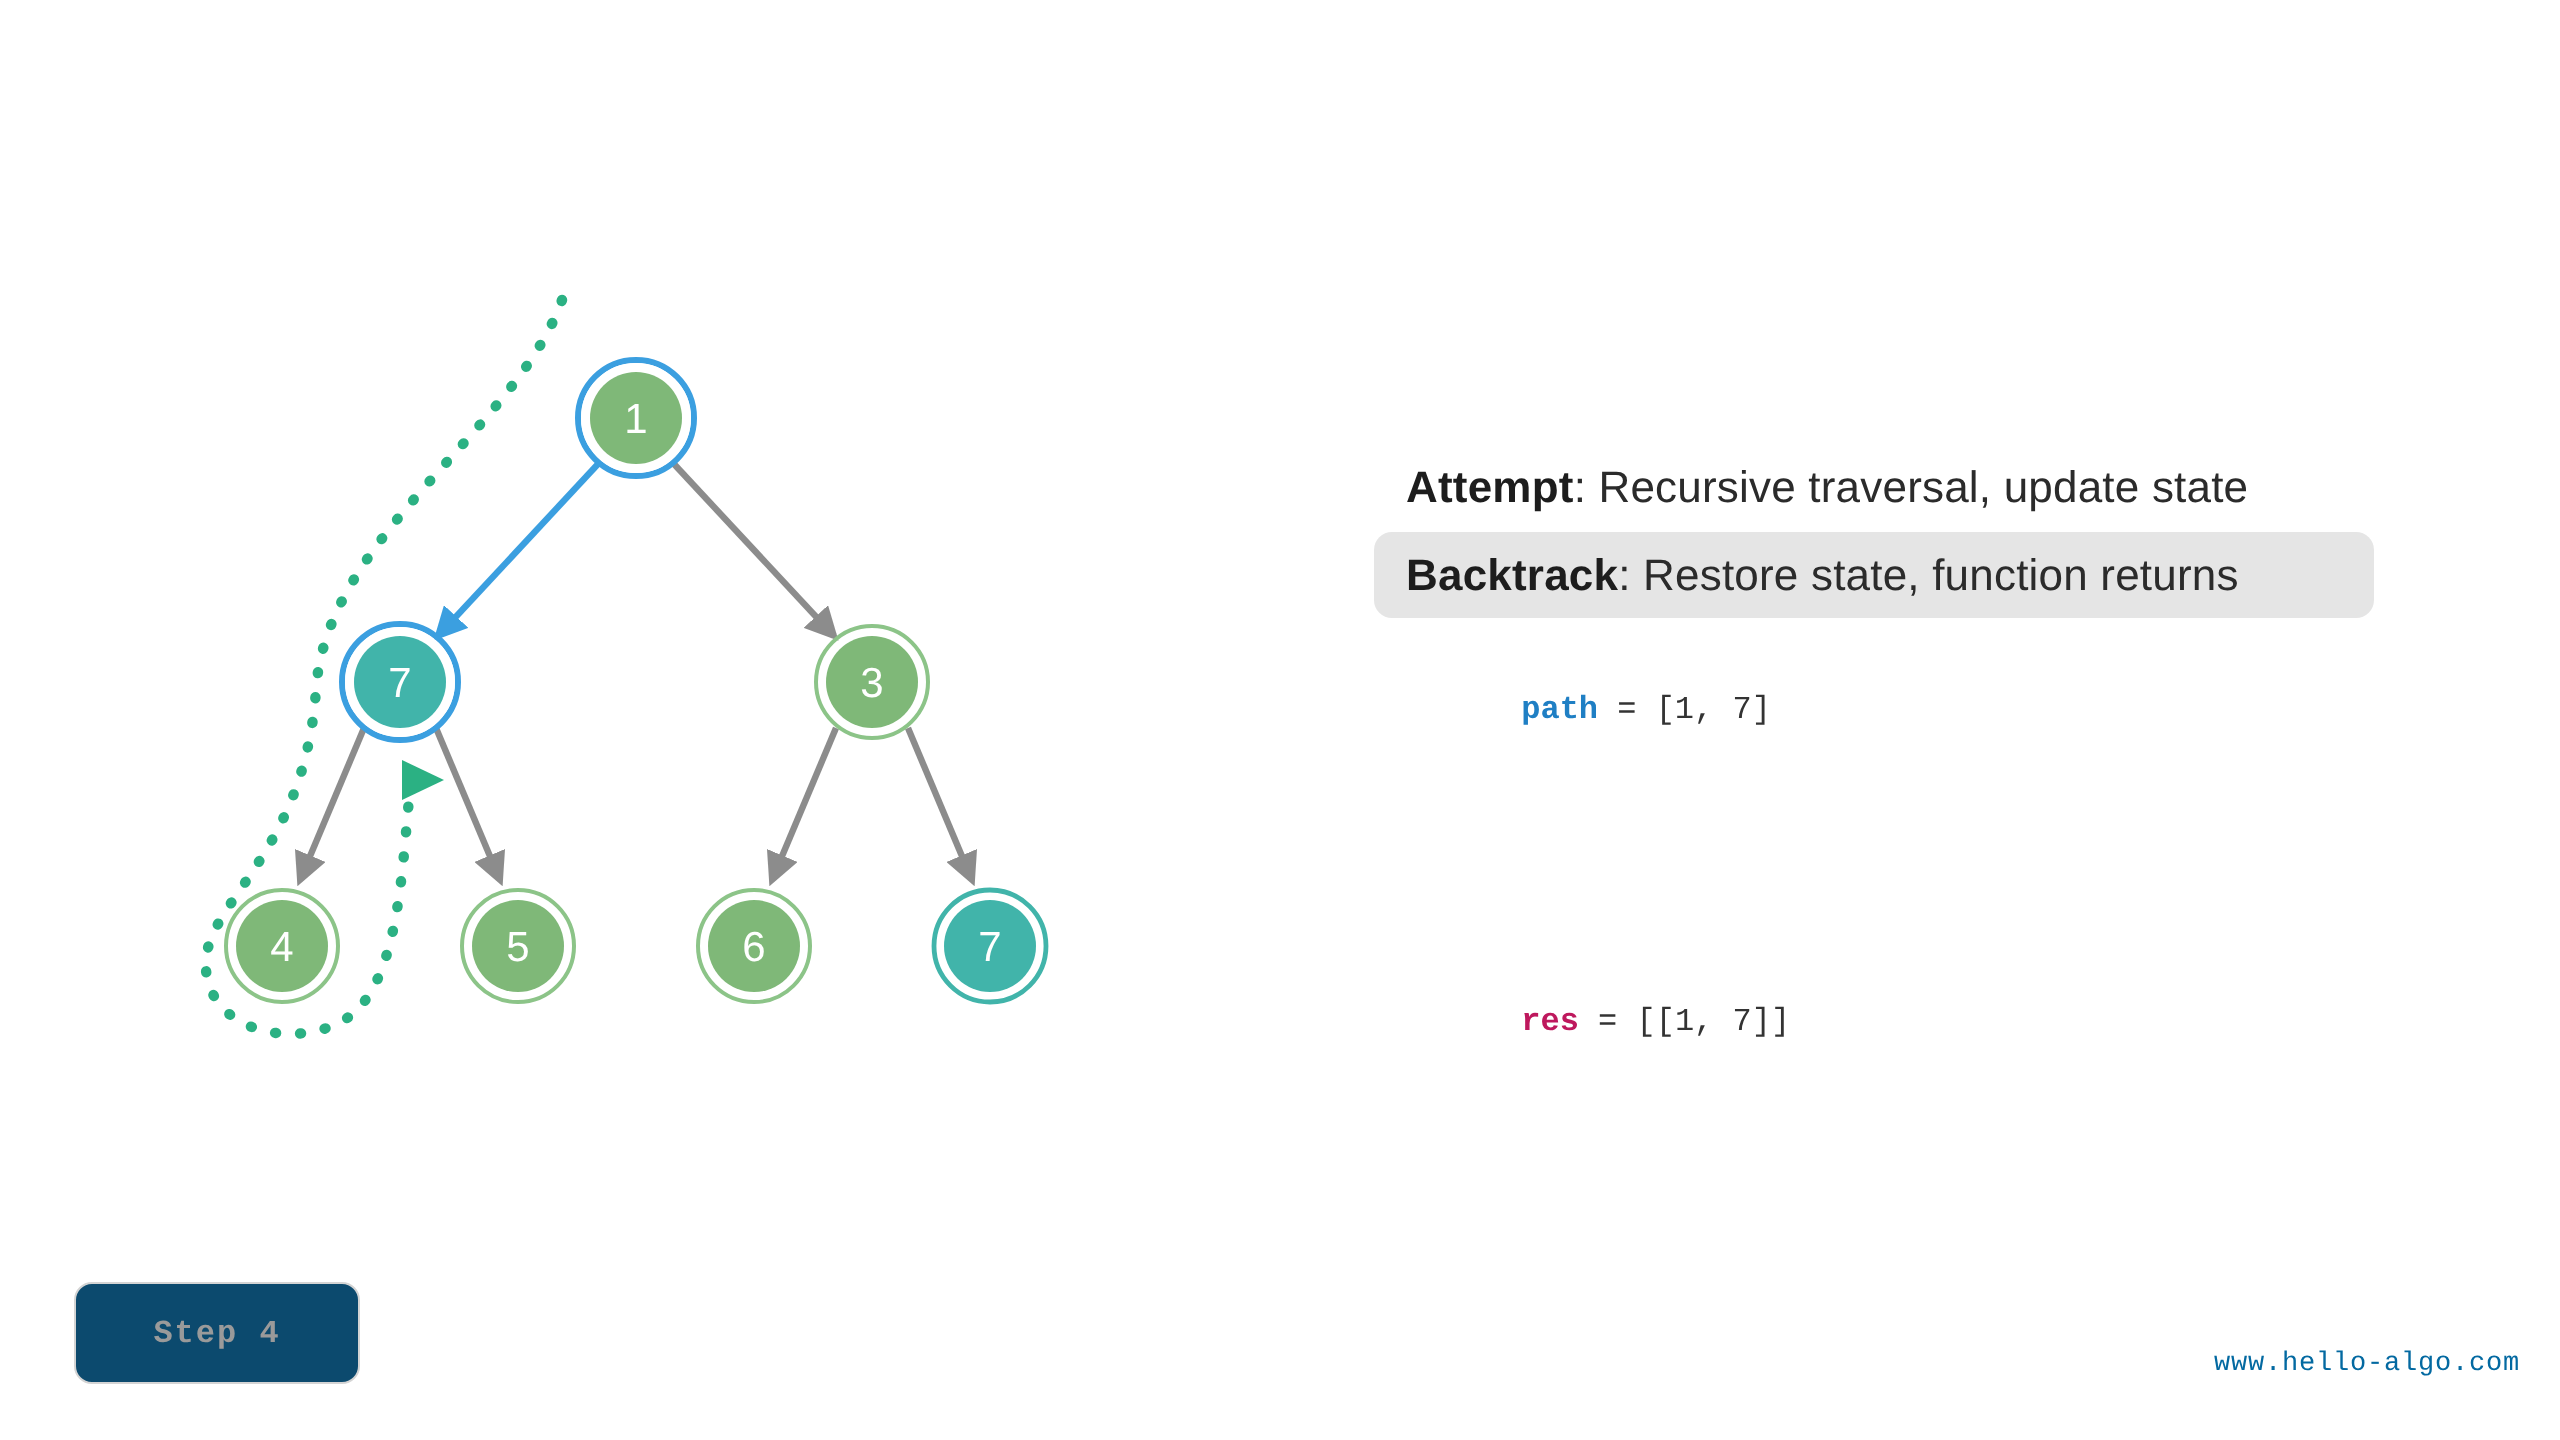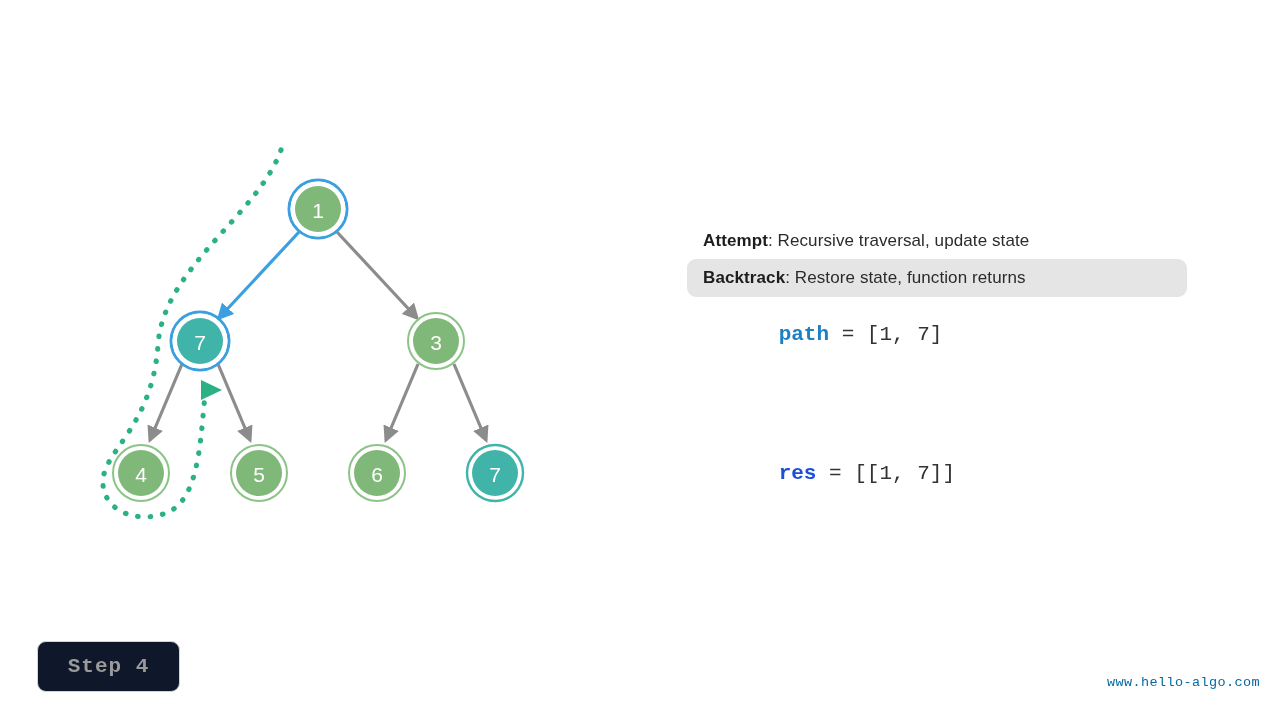--- a/index.html
+++ b/index.html
@@ -41,61 +41,61 @@
 
   
   #info-panel {
     position: absolute;
     left: 687px;
     top: 222px;
     width: 500px;
   }
 
   .desc-row {
-    font-size: 17px;
+    font-size: 22px;
     color: #2b2b2b;
     line-height: 1.25;
     padding: 8px 16px;
     border-radius: 9px;
     letter-spacing: 0.1px;
     white-space: nowrap;
   }
   .desc-row .kw { font-weight: bold; color: #1d1d1d; }
   .desc-row.highlight { background: #e5e5e5; }
 
   .var-row {
     font-family: "Liberation Mono", monospace;
-    font-size: 21px;
+    font-size: 16px;
     color: #333333;
-    padding: 3px 16px;
+    padding: 19px 16px;
     white-space: pre;
     letter-spacing: 0px;
   }
   .var-row .vname { font-weight: bold; }
   .vname.path-color { color: #1f7fc4; }
-  .vname.res-color  { color: #1d4ed8; }
+  .vname.res-color  { color: #be185d; }
 
   .spacer-row { height: 64px; }
 
   
   #step-badge {
     position: absolute;
     left: 37px;
     top: 641px;
     width: 143px;
     height: 51px;
     box-sizing: border-box;
     border: 1px solid #d4d4d4;
     border-radius: 9px;
-    background: #0f172a;
+    background: #0c4a6e;
     display: flex;
     align-items: center;
     justify-content: center;
     font-family: "Liberation Mono", monospace;
-    font-size: 21px;
+    font-size: 16px;
     font-weight: bold;
     color: #9a9a9a;
     letter-spacing: 1px;
   }
 
   
   #watermark {
     position: absolute;
     right: 20px;
     top: 675px;

